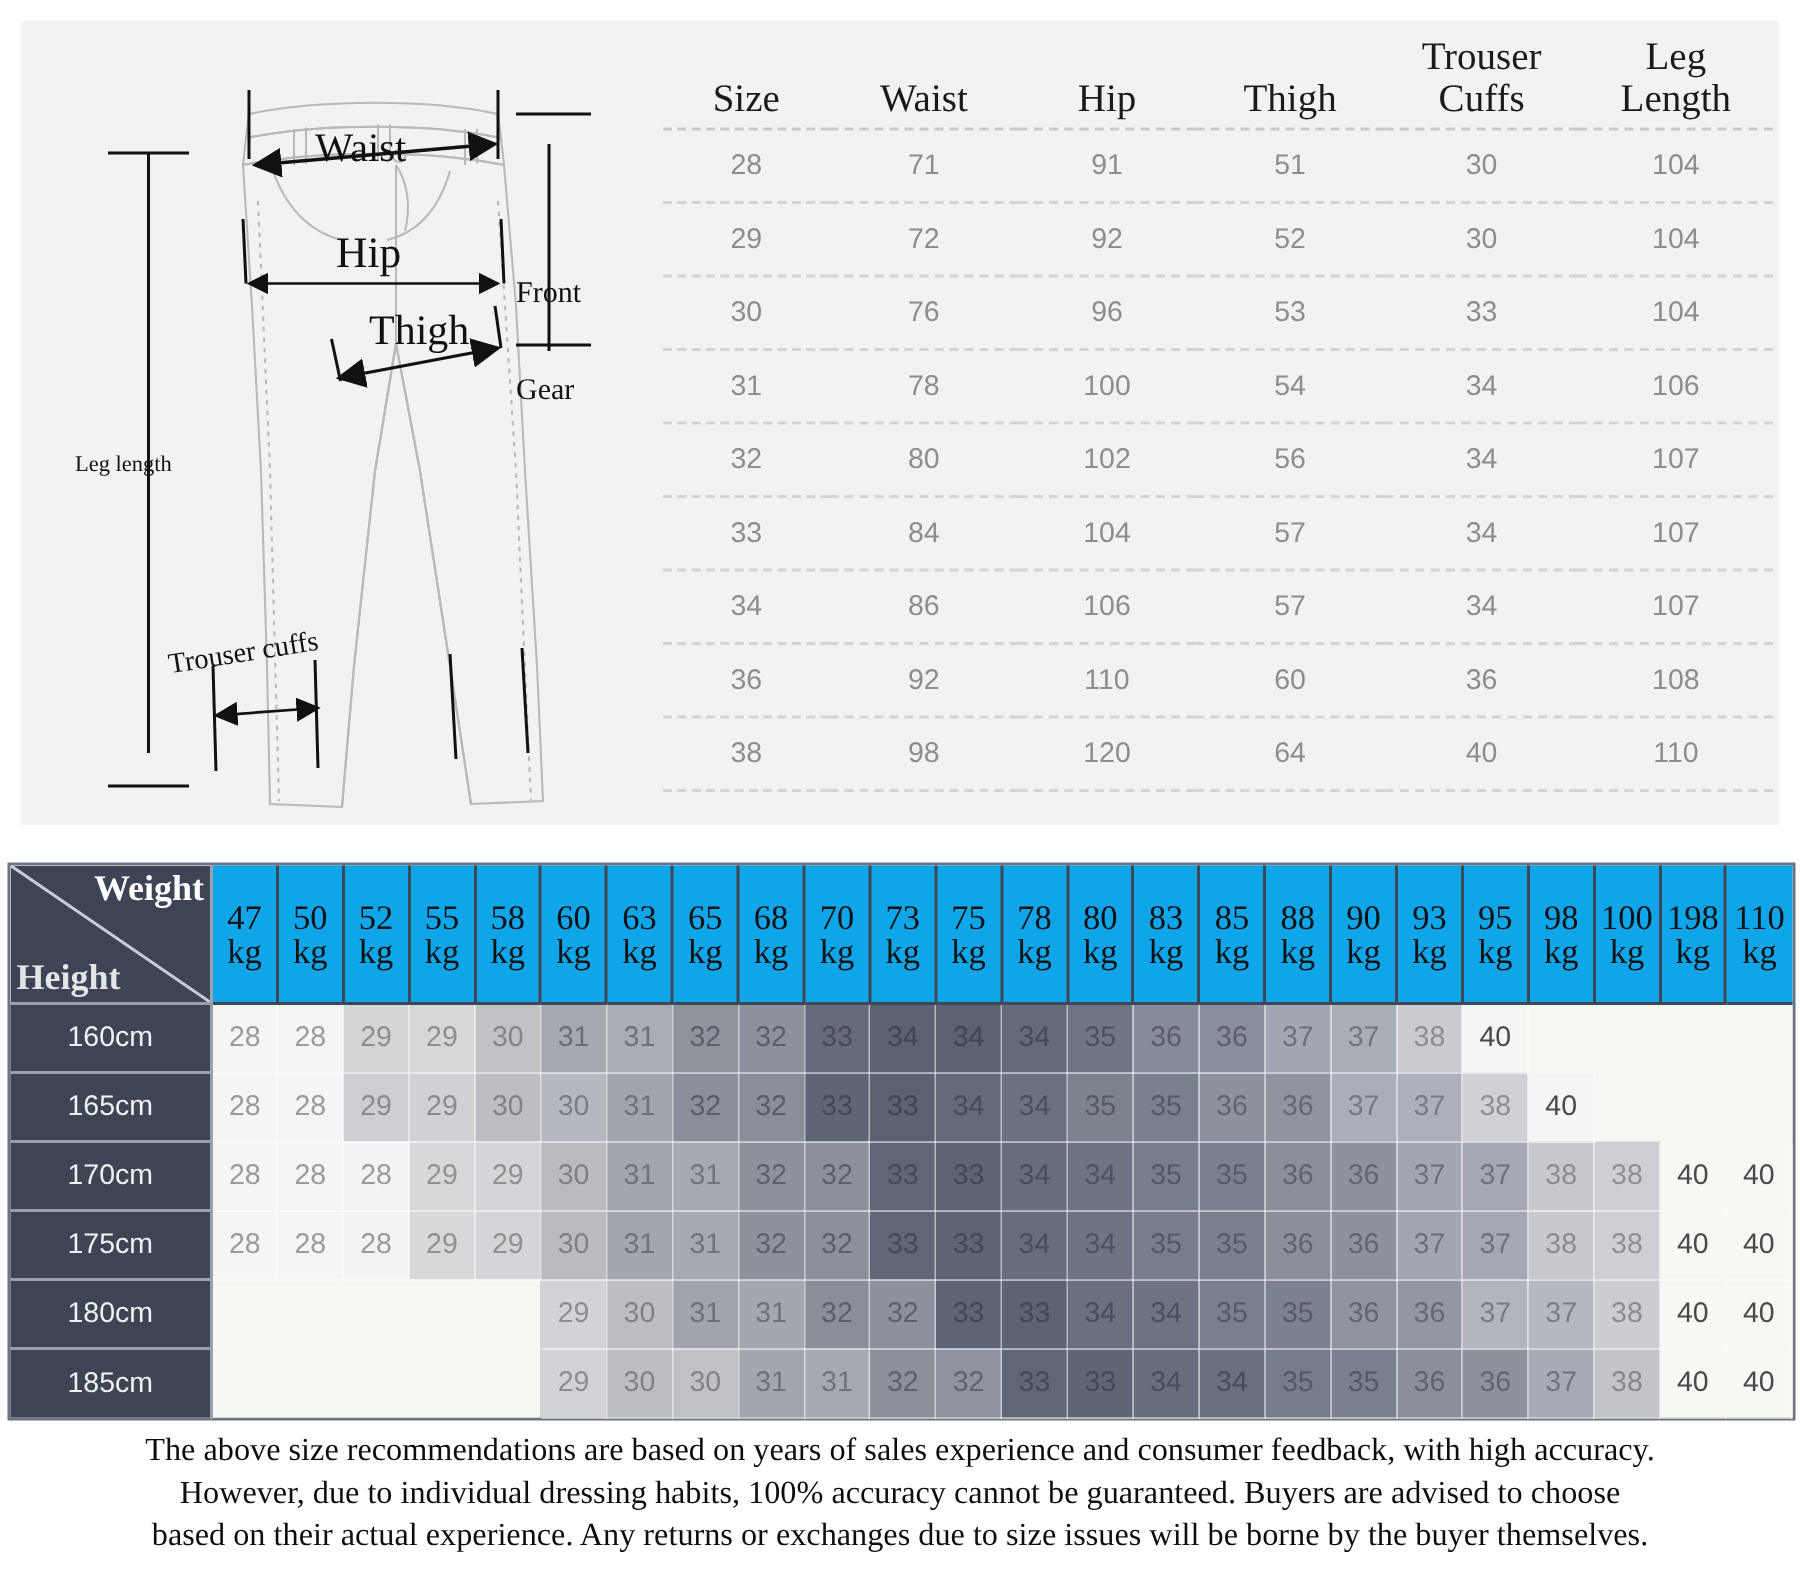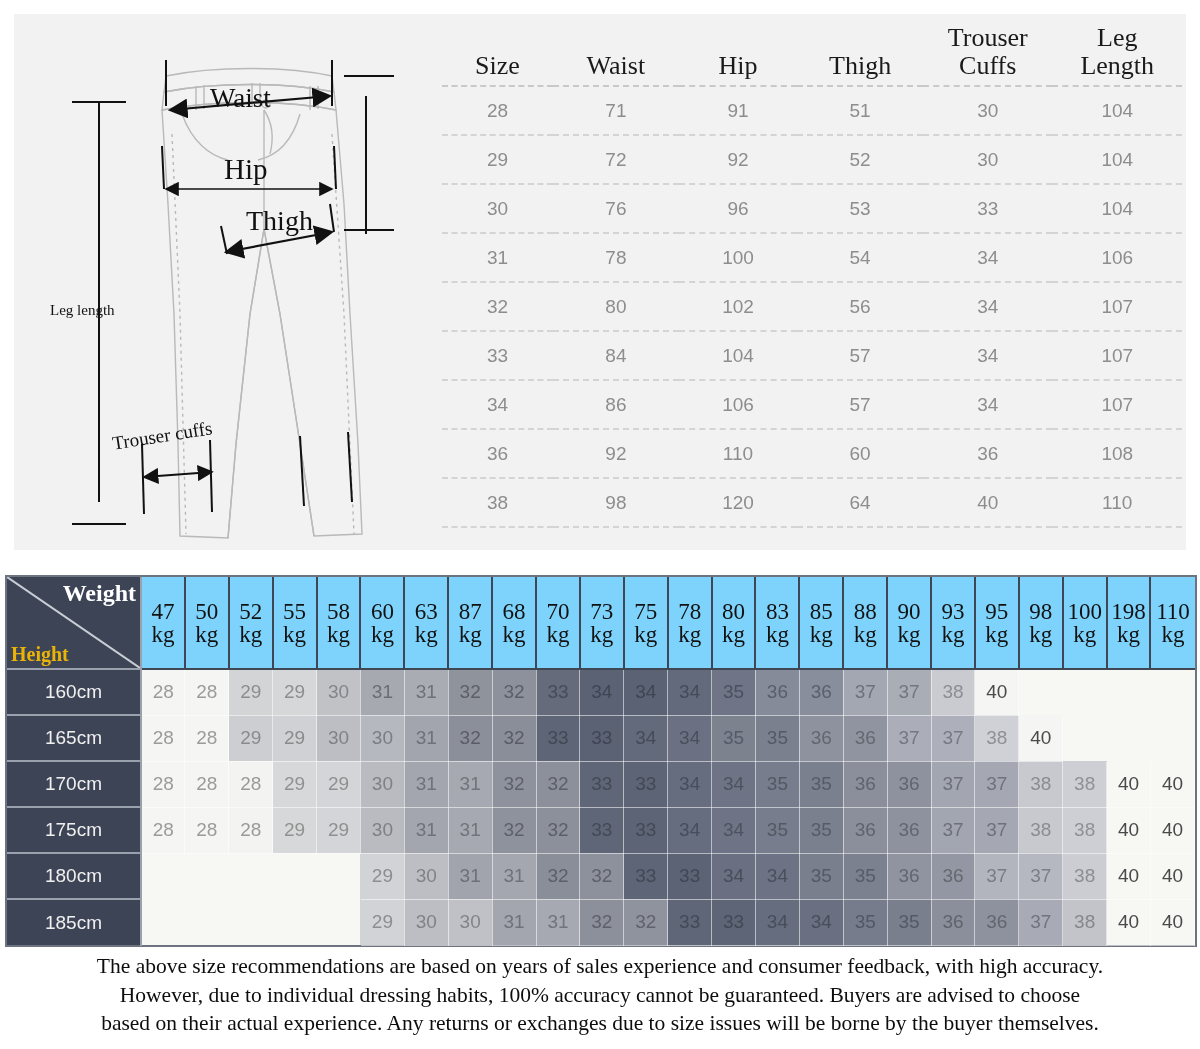--- a/index.html
+++ b/index.html
@@ -85,25 +85,25 @@
   }
   .corner-diag {
     position: absolute; left: 0; top: 0; width: 100%; height: 100%;
   }
   .corner-weight {
     position: absolute; right: 4px; top: 3px;
     color: #ffffff; font-size: 24px; font-family: "Liberation Serif", serif;
   }
   .corner-height {
     position: absolute; left: 4px; bottom: 2px;
-    color: #eab308; font-size: 20px; font-family: "Liberation Serif", serif;
+    color: #e5e5e5; font-size: 24px; font-family: "Liberation Serif", serif;
   }
 
   th.wcol {
-    background: #7dd3fc;
+    background: #0ea5e9;
     color: #111;
     font-weight: normal;
     font-family: "Liberation Serif", serif;
     font-size: 23px;
     line-height: 1.0;
     text-align: center;
     vertical-align: middle;
     border-left: 2px solid #3f4654;
     border-bottom: 2px solid #3f4654;
     border-top: 0;
@@ -223,20 +223,24 @@
           <line x1="156" y1="96" x2="316" y2="82"></line>
           <line x1="152" y1="175" x2="318" y2="175" stroke-width="1.6"></line>
           <line x1="212" y1="238" x2="318" y2="218"></line>
           <line x1="130" y1="463" x2="198" y2="458" stroke-width="1.8"></line>
         </g>
       </svg>
 
       <div class="dlabel lbl-waist">Waist</div>
       <div class="dlabel lbl-hip">Hip</div>
       <div class="dlabel lbl-thigh">Thigh</div>
+      <div class="dlabel lbl-front">
+        <div>Front</div>
+        <div>Gear</div>
+      </div>
       <div class="dlabel lbl-leglen">Leg length</div>
       <div class="dlabel lbl-cuffs">Trouser cuffs</div>
     </div>
 
     <div class="table-col">
       <table class="size-table">
         <thead>
           <tr>
             <th class="col-size">Size</th>
             <th class="col-waist">Waist</th>
@@ -341,21 +345,21 @@
             <span class="corner-weight">Weight</span>
             <span class="corner-height">Height</span>
           </th>
         <th class="wcol"><span>47</span><span class="kg">kg</span></th>
             <th class="wcol"><span>50</span><span class="kg">kg</span></th>
             <th class="wcol"><span>52</span><span class="kg">kg</span></th>
             <th class="wcol"><span>55</span><span class="kg">kg</span></th>
             <th class="wcol"><span>58</span><span class="kg">kg</span></th>
             <th class="wcol"><span>60</span><span class="kg">kg</span></th>
             <th class="wcol"><span>63</span><span class="kg">kg</span></th>
-            <th class="wcol"><span>87</span><span class="kg">kg</span></th>
+            <th class="wcol"><span>65</span><span class="kg">kg</span></th>
             <th class="wcol"><span>68</span><span class="kg">kg</span></th>
             <th class="wcol"><span>70</span><span class="kg">kg</span></th>
             <th class="wcol"><span>73</span><span class="kg">kg</span></th>
             <th class="wcol"><span>75</span><span class="kg">kg</span></th>
             <th class="wcol"><span>78</span><span class="kg">kg</span></th>
             <th class="wcol"><span>80</span><span class="kg">kg</span></th>
             <th class="wcol"><span>83</span><span class="kg">kg</span></th>
             <th class="wcol"><span>85</span><span class="kg">kg</span></th>
             <th class="wcol"><span>88</span><span class="kg">kg</span></th>
             <th class="wcol"><span>90</span><span class="kg">kg</span></th>

